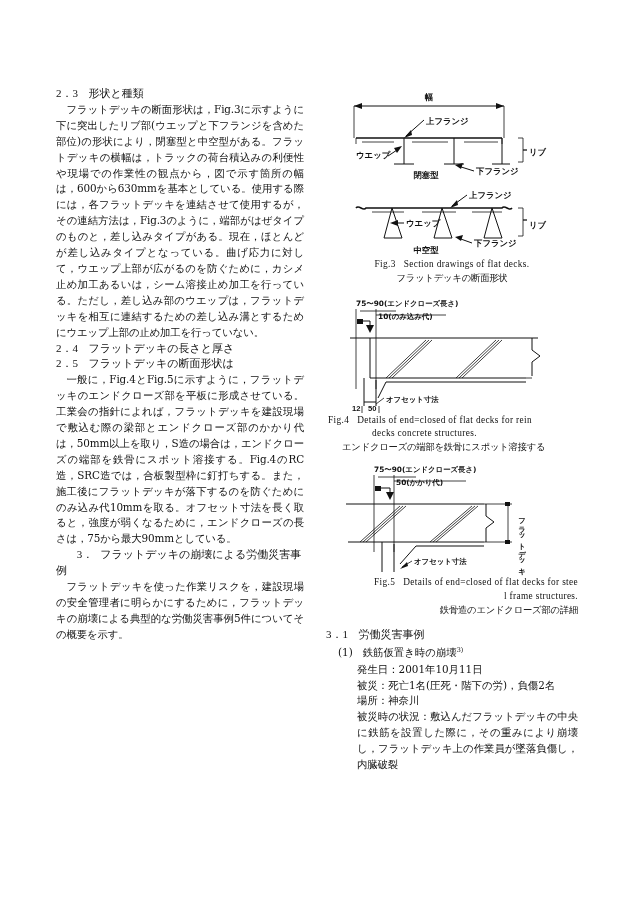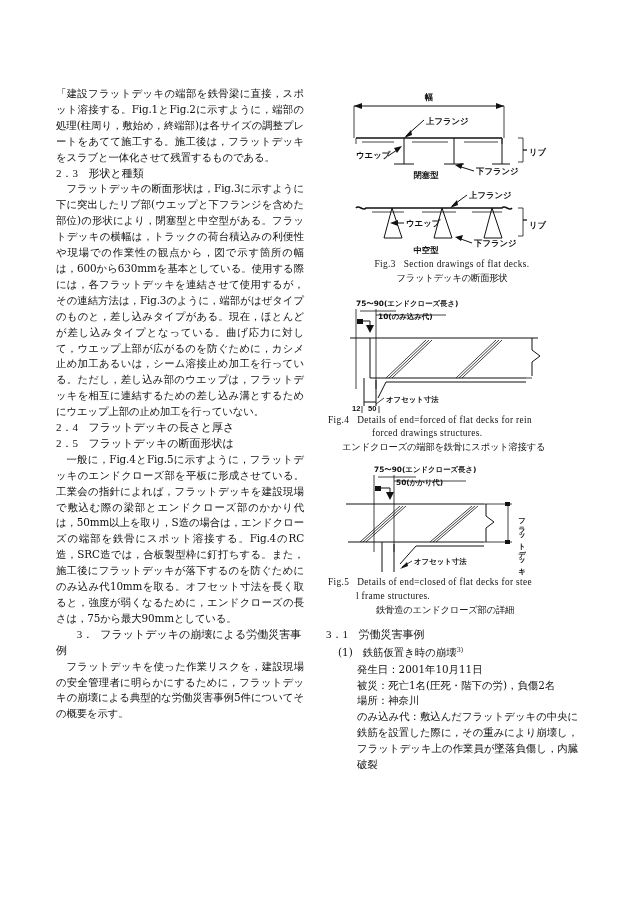--- a/index.html
+++ b/index.html
@@ -85,21 +85,20 @@
   .pad2{padding-left:31px;}
   .pad3{padding-left:31px;text-indent:0;}
 </style>
 </head>
 <body>
 
 <div class="page">
 
   <div class="col col-left">
 
-    <p class="body ja">「建設フラットデッキの端部を鉄骨梁に直接，スポット溶接する。Fig.1とFig.2に示すように，端部の処理(柱周り，敷始め，終端部)は各サイズの調整プレートをあてて施工する。施工後は，フラットデッキをスラブと一体化させて残置するものである。</p>
 
     <h3 class="sec">
       <span class="secnum">2．3</span>
       &nbsp;&nbsp;<span>形状と種類</span>
     </h3>
     <p class="body ja ind1">フラットデッキの断面形状は，Fig.3に示すように下に突出したリブ部(ウエップと下フランジを含めた部位)の形状により，閉塞型と中空型がある。フラットデッキの横幅は，トラックの荷台積込みの利便性や現場での作業性の観点から，図で示す箇所の幅は，600から630mmを基本としている。使用する際には，各フラットデッキを連結させて使用するが，その連結方法は，Fig.3のように，端部がはぜタイプのものと，差し込みタイプがある。現在，ほとんどが差し込みタイプとなっている。曲げ応力に対して，ウエップ上部が広がるのを防ぐために，カシメ止め加工あるいは，シーム溶接止め加工を行っている。ただし，差し込み部のウエップは，フラットデッキを相互に連結するための差し込み溝とするためにウエップ上部の止め加工を行っていない。</p>
 
     <h3 class="sec">
       <span class="secnum">2．4</span>
       &nbsp;&nbsp;<span>フラットデッキの長さと厚さ</span>
@@ -240,22 +239,22 @@
         <line class="ln-t" x1="58" y1="104" x2="50" y2="110"></line>
 
         <text class="dnum" x="26" y="117">12</text>
         <text class="dnum" x="42" y="117">50</text>
         <line class="ln-t" x1="36" y1="112" x2="36" y2="119"></line>
         <line class="ln-t" x1="53" y1="112" x2="53" y2="119"></line>
       </svg>
 
       <div class="figcap" style="text-align:left;padding-left:2px">
         <span class="lbl">Fig.4</span>
-        &nbsp;&nbsp;<span>Details of end=forced of flat decks for rein</span><br>
-        <span style="padding-left:44px">forced drawings structures.</span><br>
+        &nbsp;&nbsp;<span>Details of end=closed of flat decks for rein</span><br>
+        <span style="padding-left:44px">decks concrete structures.</span><br>
         <span class="jacap" style="padding-left:14px">エンドクローズの端部を鉄骨にスポット溶接する</span>
       </div>
     </div>
 
     <div class="fig" style="margin-top:6px">
       <svg width="252" height="116" viewBox="0 0 252 116">
         <text class="dlabel-s" x="48" y="12">75〜90(エンドクローズ長さ)</text>
         <text class="dlabel-s" x="70" y="25">50(かかり代)</text>
         <line class="ln-t" x1="68" y1="21" x2="140" y2="21"></line>
 
@@ -290,21 +289,21 @@
         <line class="ln" x1="56" y1="82" x2="56" y2="112"></line>
         <line class="ln" x1="68" y1="84" x2="68" y2="112"></line>
         <line class="ln" x1="90" y1="86" x2="158" y2="86"></line>
         <line class="ln" x1="90" y1="86" x2="74" y2="104"></line>
 
         <text class="dlabel-s" x="88" y="104">オフセット寸法</text>
         <line class="ln-t" x1="86" y1="101" x2="76" y2="107"></line>
         <polygon points="74,109 82,106 81,102" fill="#111"></polygon>
       </svg>
 
-      <div class="figcap" style="text-align:left;padding-left:2px">
+      <div class="figcap" style="text-align:right;padding-left:2px">
         <span class="lbl">Fig.5</span>
         &nbsp;&nbsp;<span>Details of end=closed of flat decks for stee</span><br>
         <span style="padding-left:28px">l frame structures.</span><br>
         <span class="jacap" style="padding-left:48px">鉄骨造のエンドクローズ部の詳細</span>
       </div>
     </div>
 
     <div style="margin-top:10px">
       <h3 class="sec">
         <span class="secnum">3．1</span>
@@ -322,18 +321,18 @@
 
       <p class="case pad2">
         <span>被災：</span><span>死亡1名(圧死・階下の労)，負傷2名</span>
       </p>
 
       <p class="case pad2">
         <span>場所：</span><span>神奈川</span>
       </p>
 
       <p class="case ja pad3" style="margin-left:0;padding-left:31px;text-align:justify;text-justify:inter-character;">
-        <span>のみ込み代：</span><span>敷込んだフラットデッキの中央に鉄筋を設置した際に，その重みにより崩壊し，フラットデッキ上の作業員が墜落負傷し，内臓破裂</span>
+        <span>被災時の状況：</span><span>敷込んだフラットデッキの中央に鉄筋を設置した際に，その重みにより崩壊し，フラットデッキ上の作業員が墜落負傷し，内臓破裂</span>
       </p>
     </div>
 
   </div>
 </div>
 
 </body></html>

